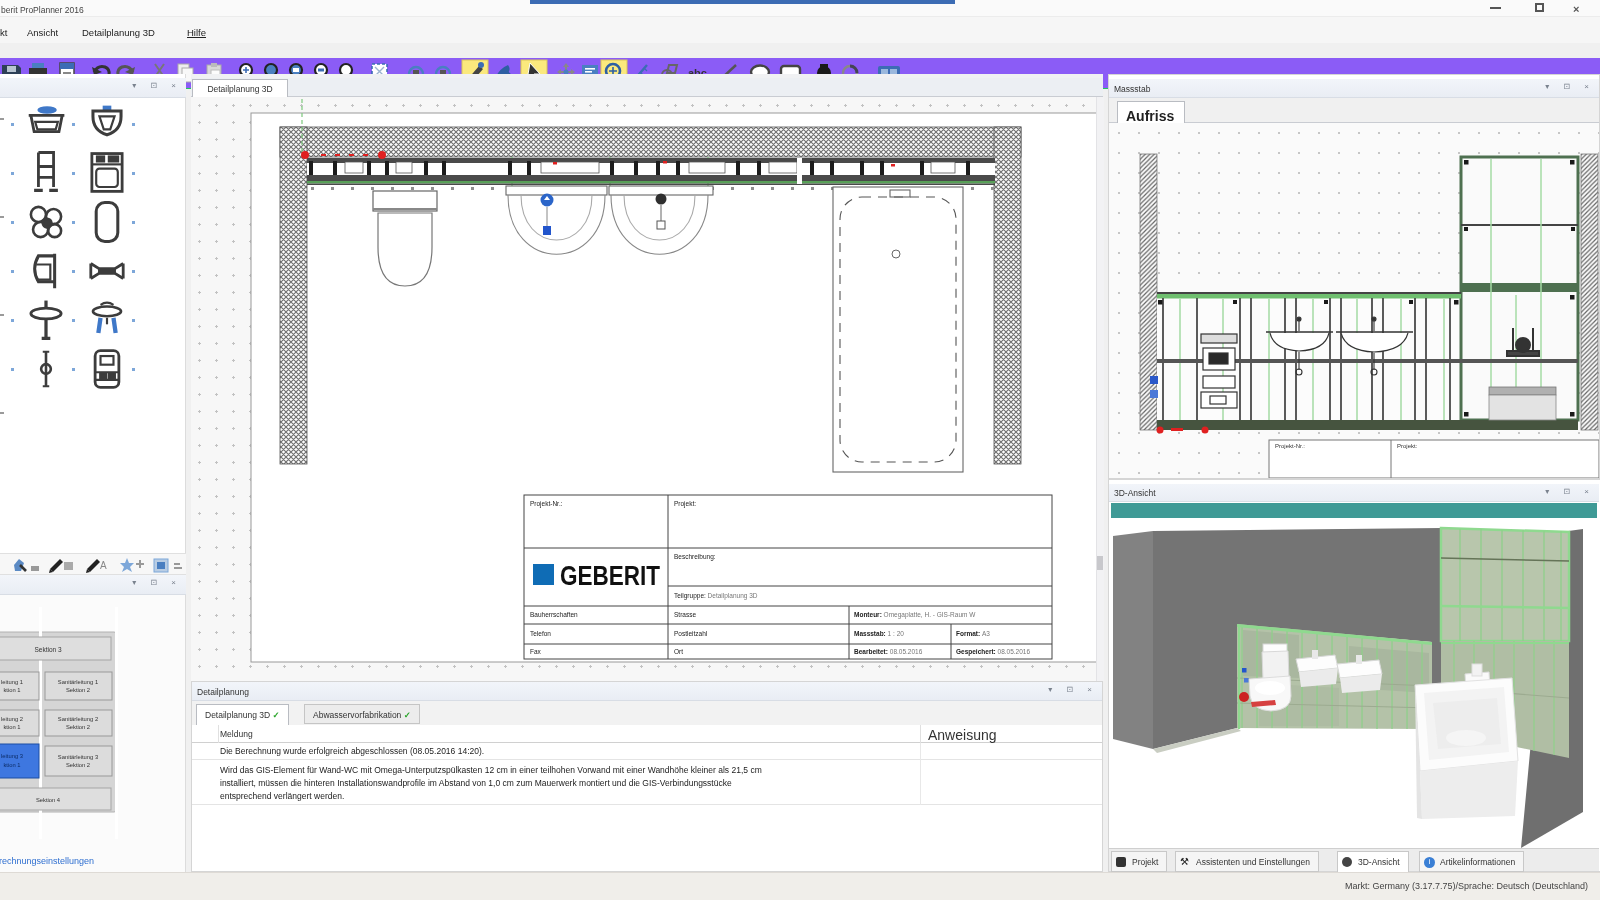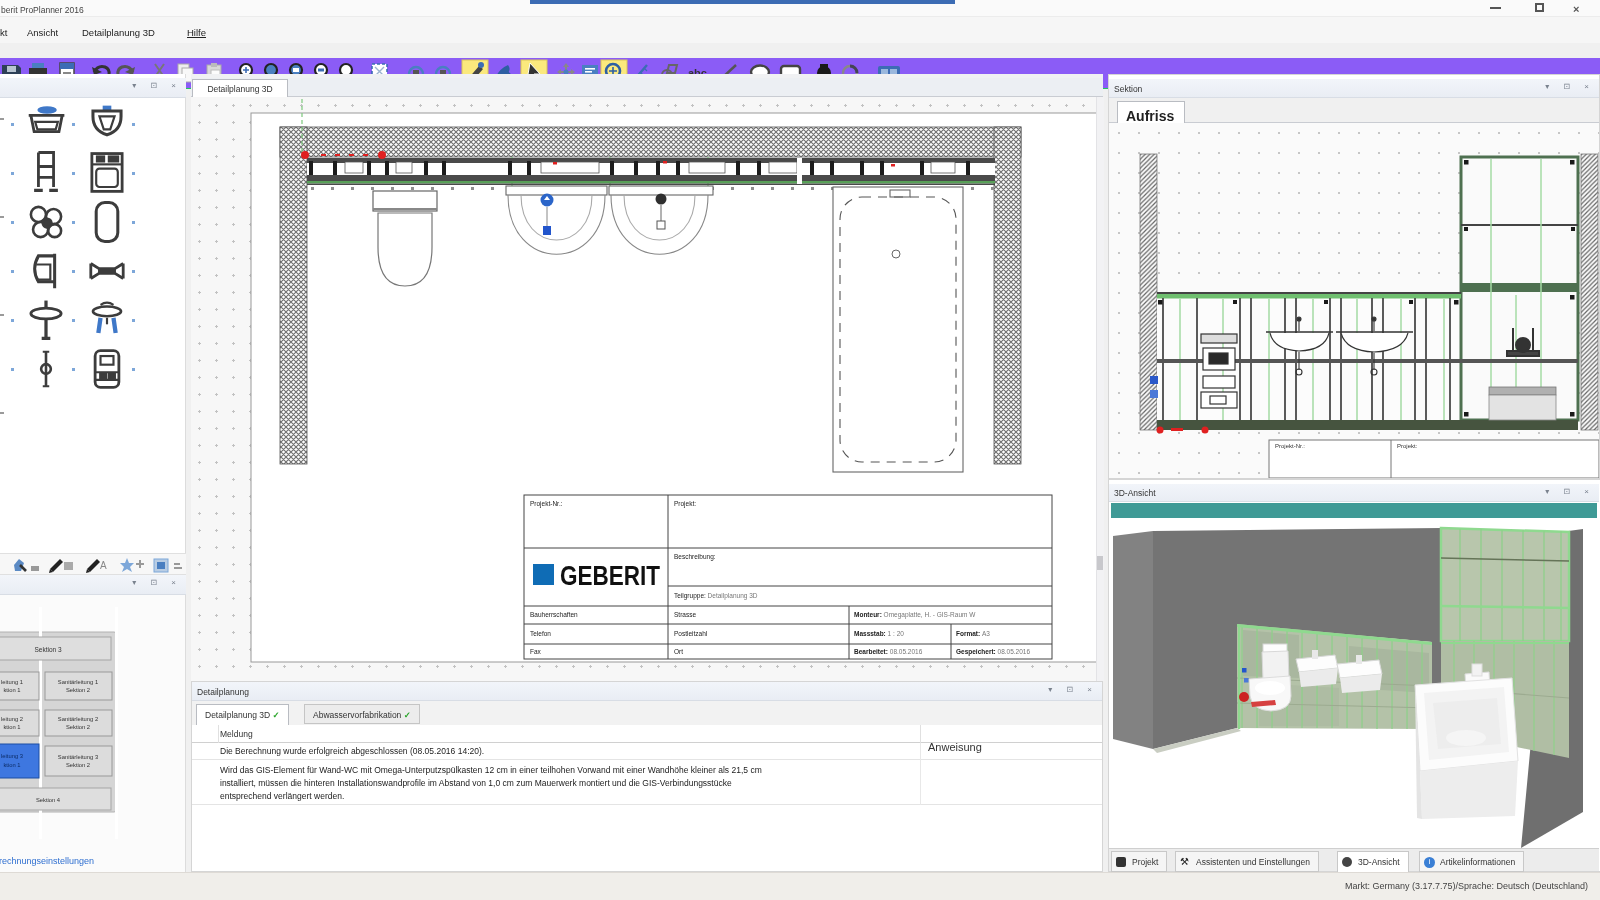--- a/index.html
+++ b/index.html
@@ -580,37 +580,37 @@
     <div class="panelhdr abs" style="left:0;top:0;width:910px;height:19px;">
       <span style="position:absolute;left:5px;top:5px;">Detailplanung</span>
       <span class="winbtns">▾ ⊡ ×</span>
     </div>
     <div class="abs" style="left:0;top:19px;width:910px;height:24px;background:#f2f2f2;">
       <div class="abs" style="left:4px;top:3px;height:21px;background:#fff;border:1px solid #b9bcc2;border-bottom:none;font-size:8.5px;color:#333;padding:5px 8px 0 8px;">Detailplanung 3D <span style="color:#2aa52a;font-weight:bold;">✓</span></div>
       <div class="abs" style="left:112px;top:3px;height:20px;background:#ececec;border:1px solid #c5c5c5;font-size:8.5px;color:#333;padding:5px 8px 0 8px;">Abwasservorfabrikation <span style="color:#2aa52a;font-weight:bold;">✓</span></div>
     </div>
     <div class="abs" style="left:0;top:43px;width:910px;height:18px;border-bottom:1px solid #d0d0d0;">
       <div class="abs" style="left:28px;top:4px;font-size:8.5px;color:#333;">Meldung</div>
-      <div class="abs" style="left:736px;top:16px;font-size:11px;color:#333;">Anweisung</div>
+      <div class="abs" style="left:736px;top:2px;font-size:14px;color:#333;">Anweisung</div>
       <div class="abs" style="left:26px;top:0;width:1px;height:18px;background:#e0e0e0;"></div>
       <div class="abs" style="left:728px;top:0;width:1px;height:18px;background:#e0e0e0;"></div>
     </div>
     <div class="abs" style="left:0;top:61px;width:910px;height:17px;border-bottom:1px solid #e4e4e4;">
       <div class="abs" style="left:28px;top:3px;font-size:8.5px;color:#222;">Die Berechnung wurde erfolgreich abgeschlossen (08.05.2016 14:20).</div>
       <div class="abs" style="left:728px;top:0;width:1px;height:17px;background:#e8e8e8;"></div>
     </div>
     <div class="abs" style="left:0;top:78px;width:910px;height:45px;border-bottom:1px solid #e4e4e4;">
       <div class="abs" style="left:28px;top:4px;width:860px;font-size:8.5px;line-height:13px;color:#222;">Wird das GIS-Element für Wand-WC mit Omega-Unterputzspülkasten 12 cm in einer teilhohen Vorwand mit einer Wandhöhe kleiner als 21,5 cm<br>installiert, müssen die hinteren Installationswandprofile im Abstand von 1,0 cm zum Mauerwerk montiert und die GIS-Verbindungsstücke<br>entsprechend verlängert werden.</div>
       <div class="abs" style="left:728px;top:0;width:1px;height:45px;background:#e8e8e8;"></div>
     </div>
   </div>
 
   <div class="abs" style="left:1108px;top:74px;width:492px;height:405px;background:#fff;border:1px solid #d5d5d5;">
     <div class="panelhdr abs" style="left:0;top:4px;width:490px;height:19px;">
-      <span style="position:absolute;left:5px;top:5px;">Sektion</span>
+      <span style="position:absolute;left:5px;top:5px;">Massstab</span>
       <span class="winbtns">▾ ⊡ ×</span>
     </div>
     <div class="abs" style="left:0;top:23px;width:490px;height:25px;background:#f0f0f0;border-bottom:1px solid #c9ccd2;">
       <div class="abs" style="left:8px;top:3px;width:68px;height:22px;background:#fff;border:1px solid #b9bcc2;border-bottom:none;font-size:14px;color:#222;font-weight:bold;padding:6px 0 0 8px;">Aufriss 1 <span style="font-weight:normal;color:#444;">✕</span></div>
     </div>
     <div class="abs dots20" style="left:0;top:48px;width:490px;height:355px;background-color:#fafafa;">
       <svg id="aufriss" class="abs" style="left:0;top:0;" width="490" height="355" viewBox="0 0 490 355">
         <defs>
           <pattern id="hatch2" width="4.5" height="4.5" patternUnits="userSpaceOnUse">
             <rect width="4.5" height="4.5" fill="#fcfcfc"></rect>

